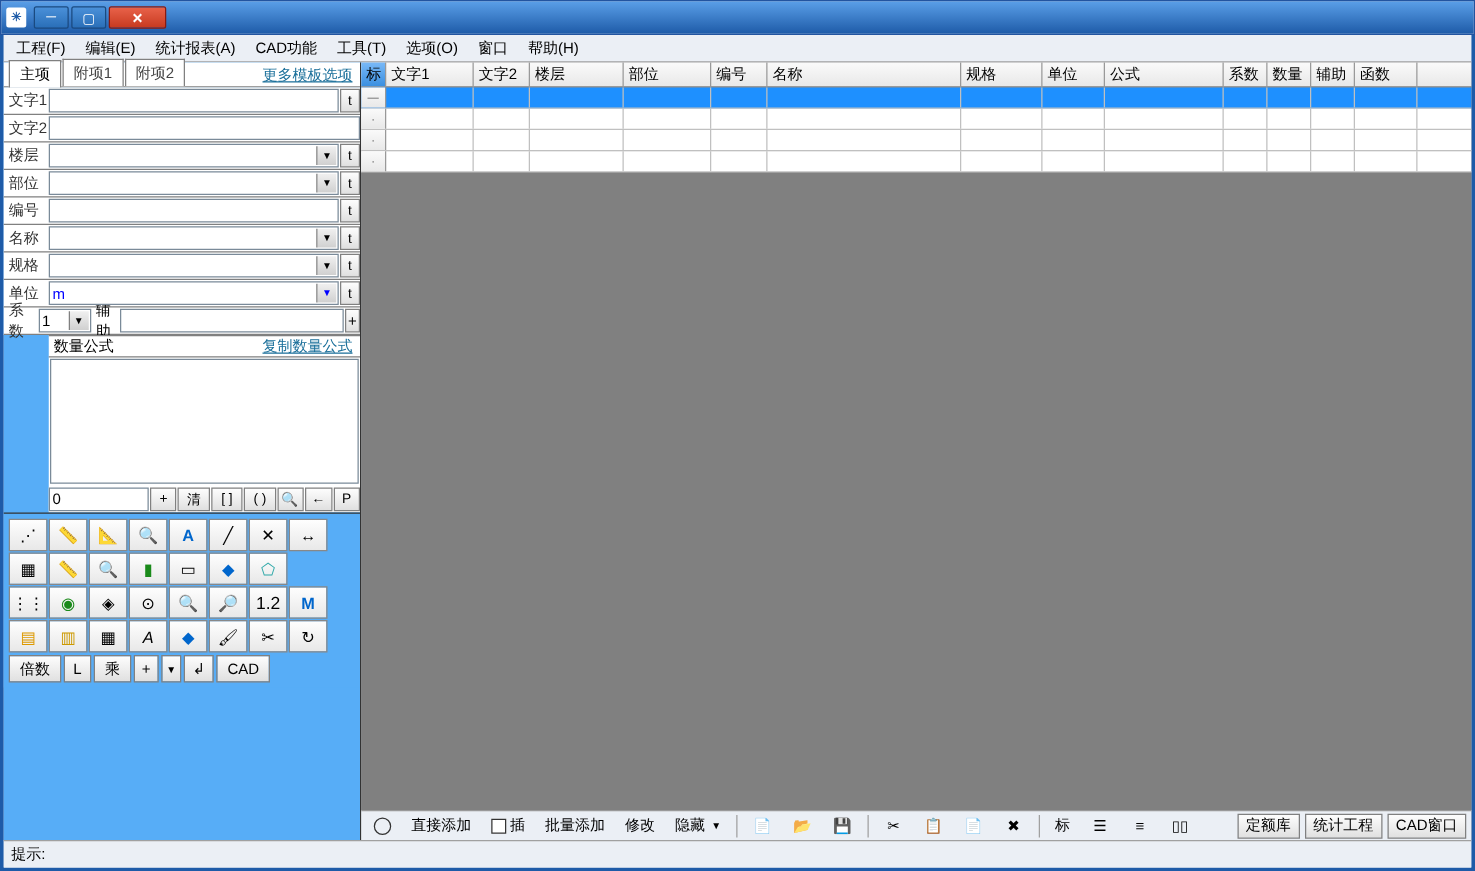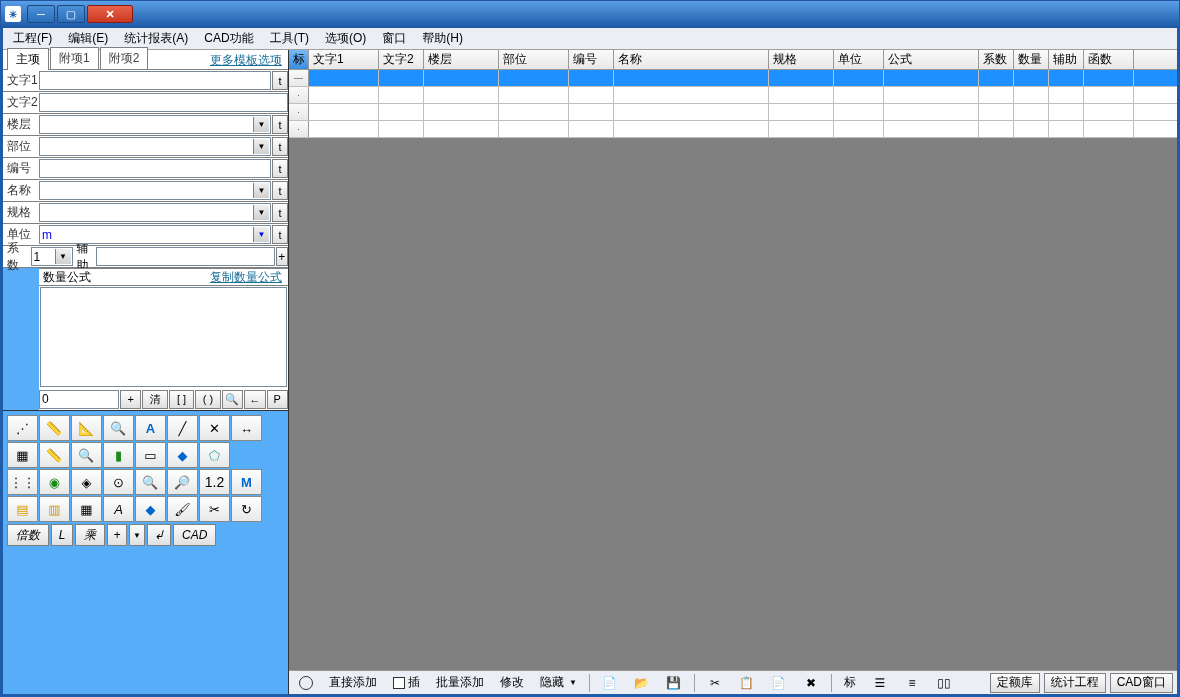--- a/index.html
+++ b/index.html
@@ -56,21 +56,21 @@
 .formula-text { height: 100px; border:1px solid #7a8a99; margin:1px; background:#fff; }
 .formula-value { display:flex; align-items:center; gap:1px; height:22px; }
 .formula-value input { width:80px; height:19px; border:1px solid #7a8a99; padding:0 2px; font-size:12px; }
 .sm-btn { width:22px; height:19px; border:1px solid #808080; background:linear-gradient(#fdfdfd,#e0e0e0); display:flex; align-items:center; justify-content:center; font-size:11px; }
 .sm-btn.wide { width:26px; }
 
 
 .palette { background:#57adf7; padding:4px; border-top:1px solid #333; }
 .palette-row { display:flex; gap:1px; margin-bottom:1px; }
 .pal-btn { width:31px; height:26px; border:1px solid #888; background:linear-gradient(#fefefe,#e8e8e8); display:flex; align-items:center; justify-content:center; font-size:13px; }
-.pal-row2 { display:flex; gap:2px; margin-top:2px; align-items:center;font-style:italic; }
+.pal-row2 { display:flex; gap:2px; margin-top:2px; align-items:center; }
 .pal-txt-btn { height:22px; padding: 0 8px; border:1px solid #808080; background:linear-gradient(#fdfdfd,#e0e0e0); display:flex; align-items:center; font-size:12px; }
 
 
 .right-panel { flex:1; display:flex; flex-direction:column; background:#808080; }
 .grid-header { display:flex; height:20px; background:linear-gradient(#fafafa,#e8e8e8); border-bottom:1px solid #999; }
 .grid-header .hcell { border-right:1px solid #999; display:flex; align-items:center; padding:0 4px; font-size:12px; overflow:hidden; }
 .grid-header .hcell:first-child { background:linear-gradient(#79b9f7,#3a8fe0); }
 .grid-rows { }
 .grid-row { display:flex; height:17px; border-bottom:1px solid #c0c0c0; background:#fff; }
 .grid-row.sel { background:#1e90ff; }
@@ -407,14 +407,17 @@
             <span class="rb-icon">▯▯</span>
           </div>
       <div style="flex:1"></div>
       <div class="rb-btn bordered">定额库</div>
       <div class="rb-btn bordered">统计工程</div>
       <div class="rb-btn bordered">CAD窗口</div>
     </div>
   </div>
 </div>
 
-
+<div class="statusbar">
+  <span>提示:</span>
 </div>
 
+</div>
+
 </body></html>

